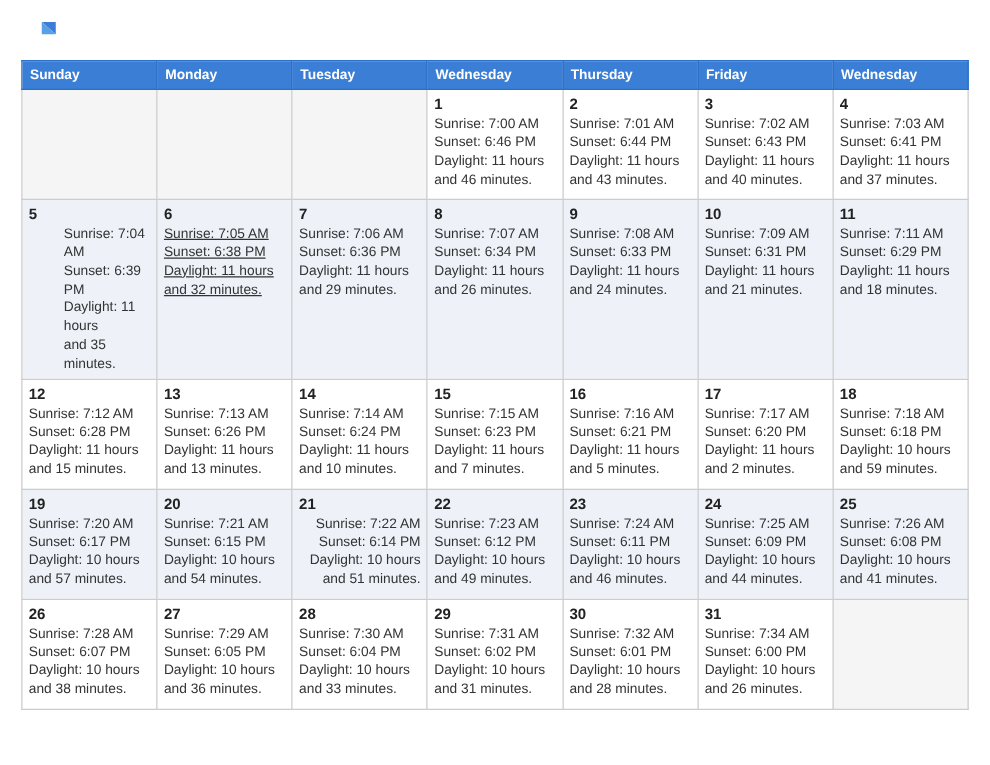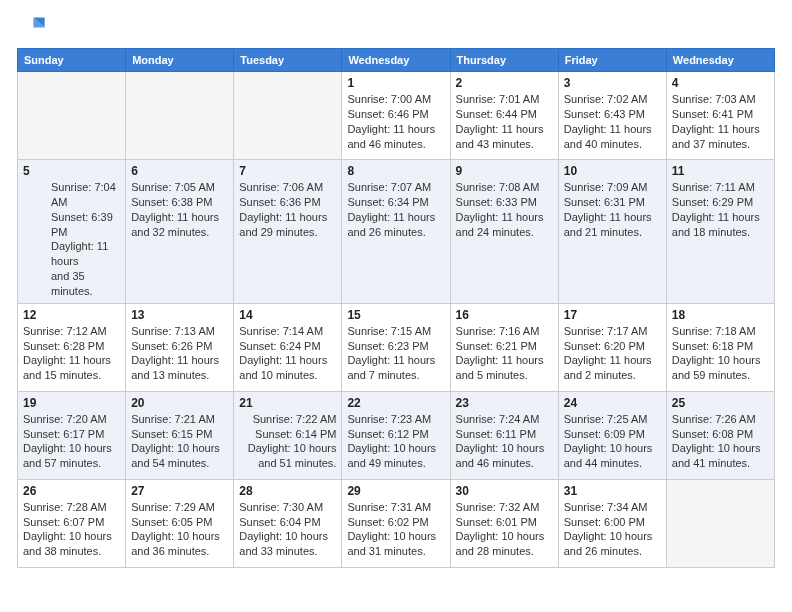--- a/index.html
+++ b/index.html
@@ -172,21 +172,21 @@
         <tr class="alt-row">
           <td>
             <span class="day-num">5</span>
             <div class="day-info" style="white-space: pre-line; margin-left: 28px;">Sunrise: 7:04 AM
 Sunset: 6:39 PM
 Daylight: 11 hours
 and 35 minutes.</div>
           </td>
           <td>
             <span class="day-num">6</span>
-            <div class="day-info" style="white-space: pre-line;">Sunrise: 7:05 AM
+            <div class="day-info" style="white-space: pre-line; text-decoration: underline;">Sunrise: 7:05 AM
 Sunset: 6:38 PM
 Daylight: 11 hours
 and 32 minutes.</div>
           </td>
           <td>
             <span class="day-num">7</span>
             <div class="day-info" style="white-space: pre-line;">Sunrise: 7:06 AM
 Sunset: 6:36 PM
 Daylight: 11 hours
 and 29 minutes.</div>

